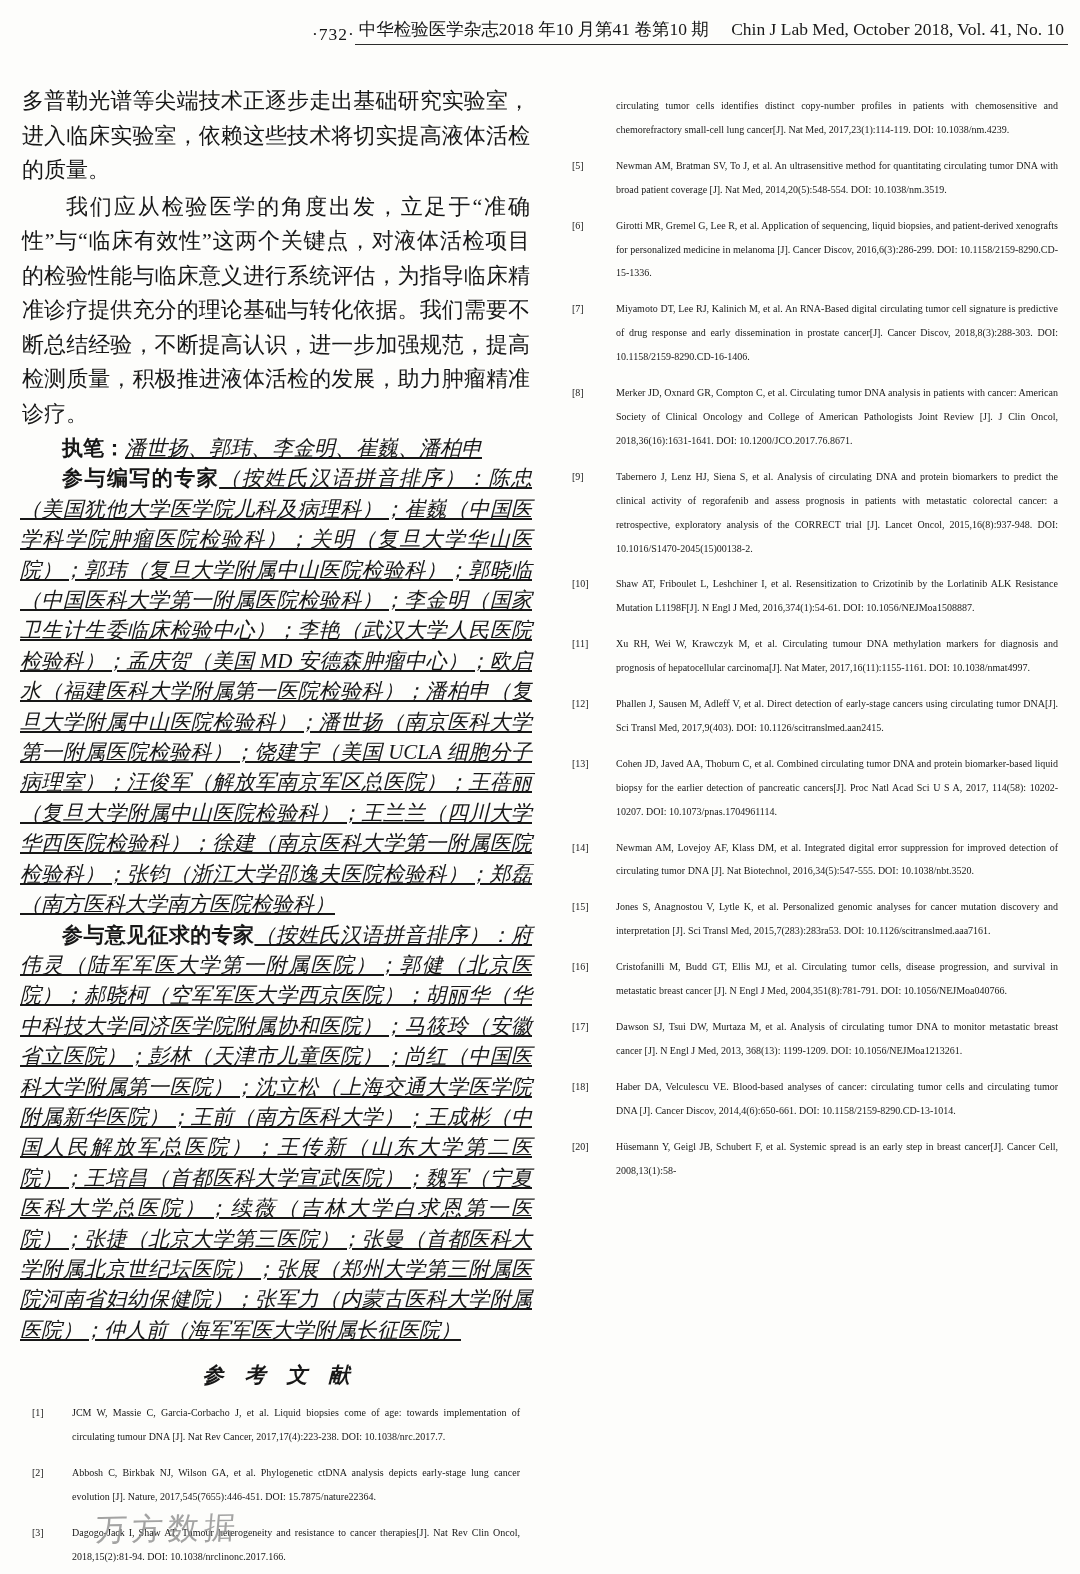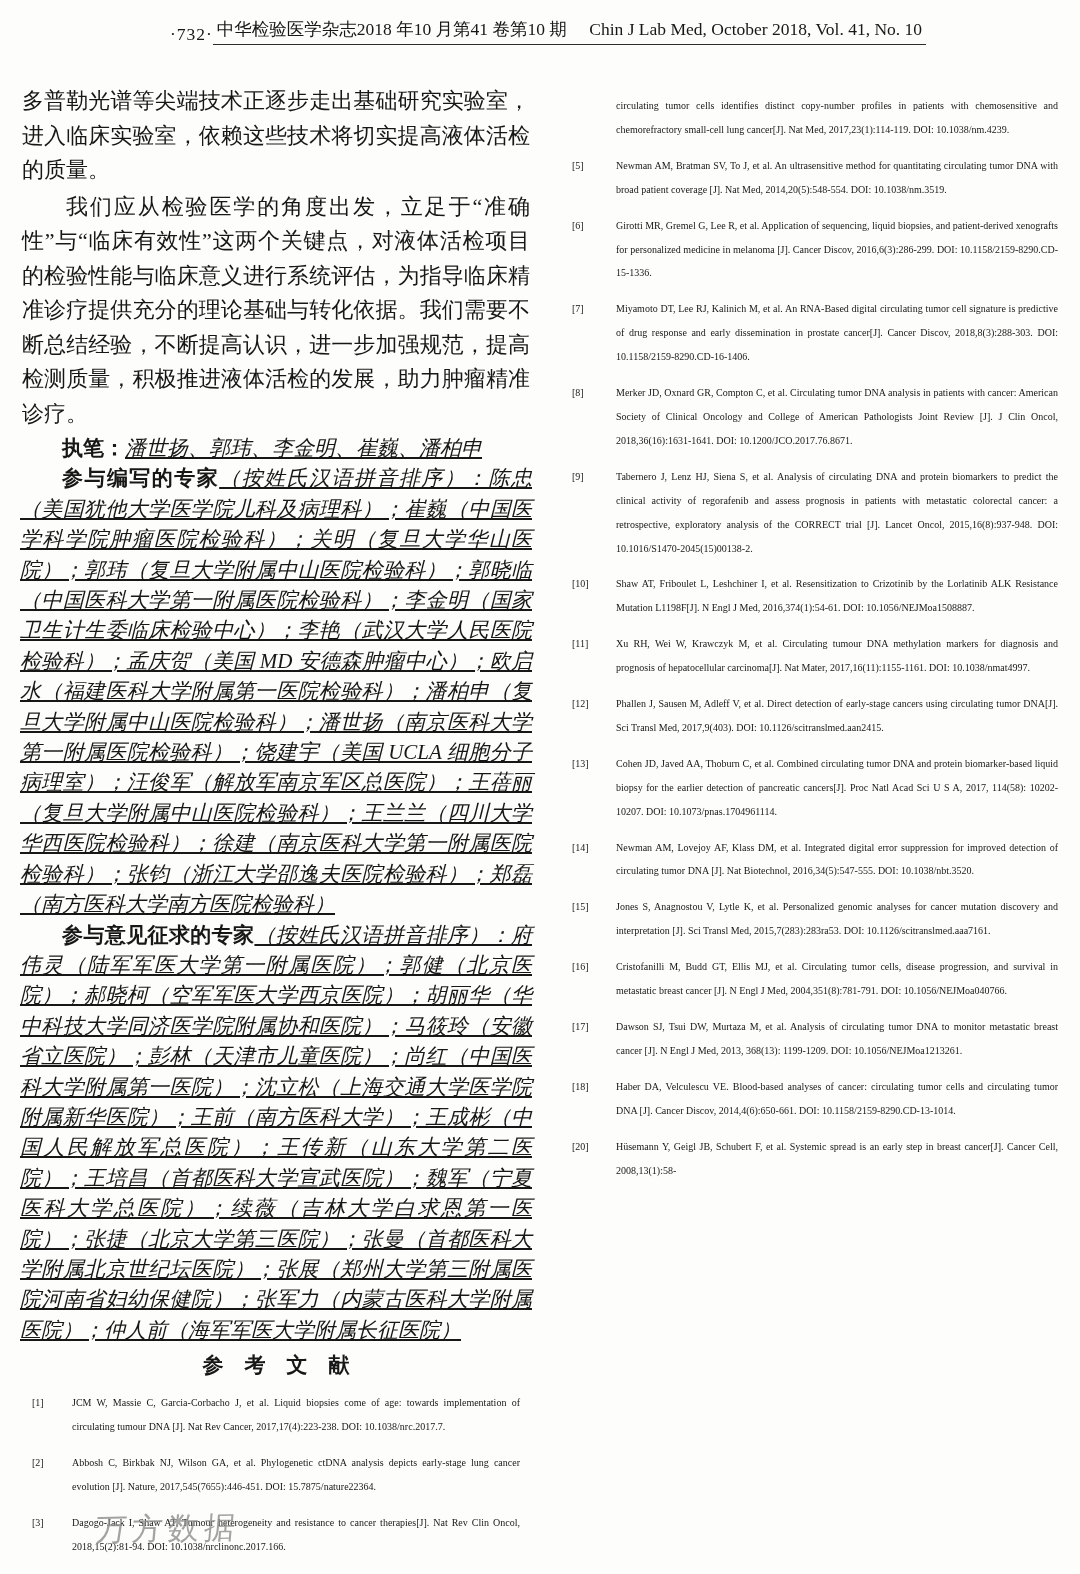--- a/index.html
+++ b/index.html
@@ -7,21 +7,21 @@
     position:relative;
     width:1080px;height:1574px;
     background:#fdfdfb;
     overflow:hidden;
     color:#171717;
     font-family:"Liberation Serif","DejaVu Serif",serif;
   }
   
   .header{
     position:absolute;top:18px;left:28px;width:1040px;
-    display:flex;align-items:flex-end;justify-content:center;
+    display:flex;align-items:flex-end;justify-content:flex-end;
     font-size:17.5px;line-height:22px;white-space:nowrap;
   }
   .page-number{letter-spacing:1px;}
   .journal-line{
     border-bottom:1.6px solid #2c2c2c;
     padding:0 4px 4px 4px;
   }
   .journal-line .cn-part{margin-right:18px;}
   
   .col{position:absolute;top:82px;width:512px;text-align:justify;}
@@ -31,24 +31,25 @@
   .cn-body{font-size:22px;line-height:34.5px;margin:2px;}
   .indent{text-indent:2em;}
   .cn-list{font-size:21px;line-height:30.4px;margin:0;text-indent:2em;}
   .kai{font-style:italic;text-decoration:underline;}
   .sec-label{
     font-family:Liberation Serif, serif;
     font-weight:bold;font-style:normal;
   }
   
   .refs-heading{
-    margin:6px 0 12px 0;
+    margin:16px 0 12px 0;
     font-size:21px;font-weight:bold;
     text-align:center;text-indent:0;
     font-family:"Liberation Sans","DejaVu Sans",sans-serif;
+    font-style:italic;
   }
   
   .ref{
     display:flex;
     font-size:10px;line-height:23.9px;
     margin:12px;
   }
   .ref-num{flex:none;width:44px;}
   .col-left .ref-num{width:40px;}
   .ref-text{flex:1;text-align:justify;}

